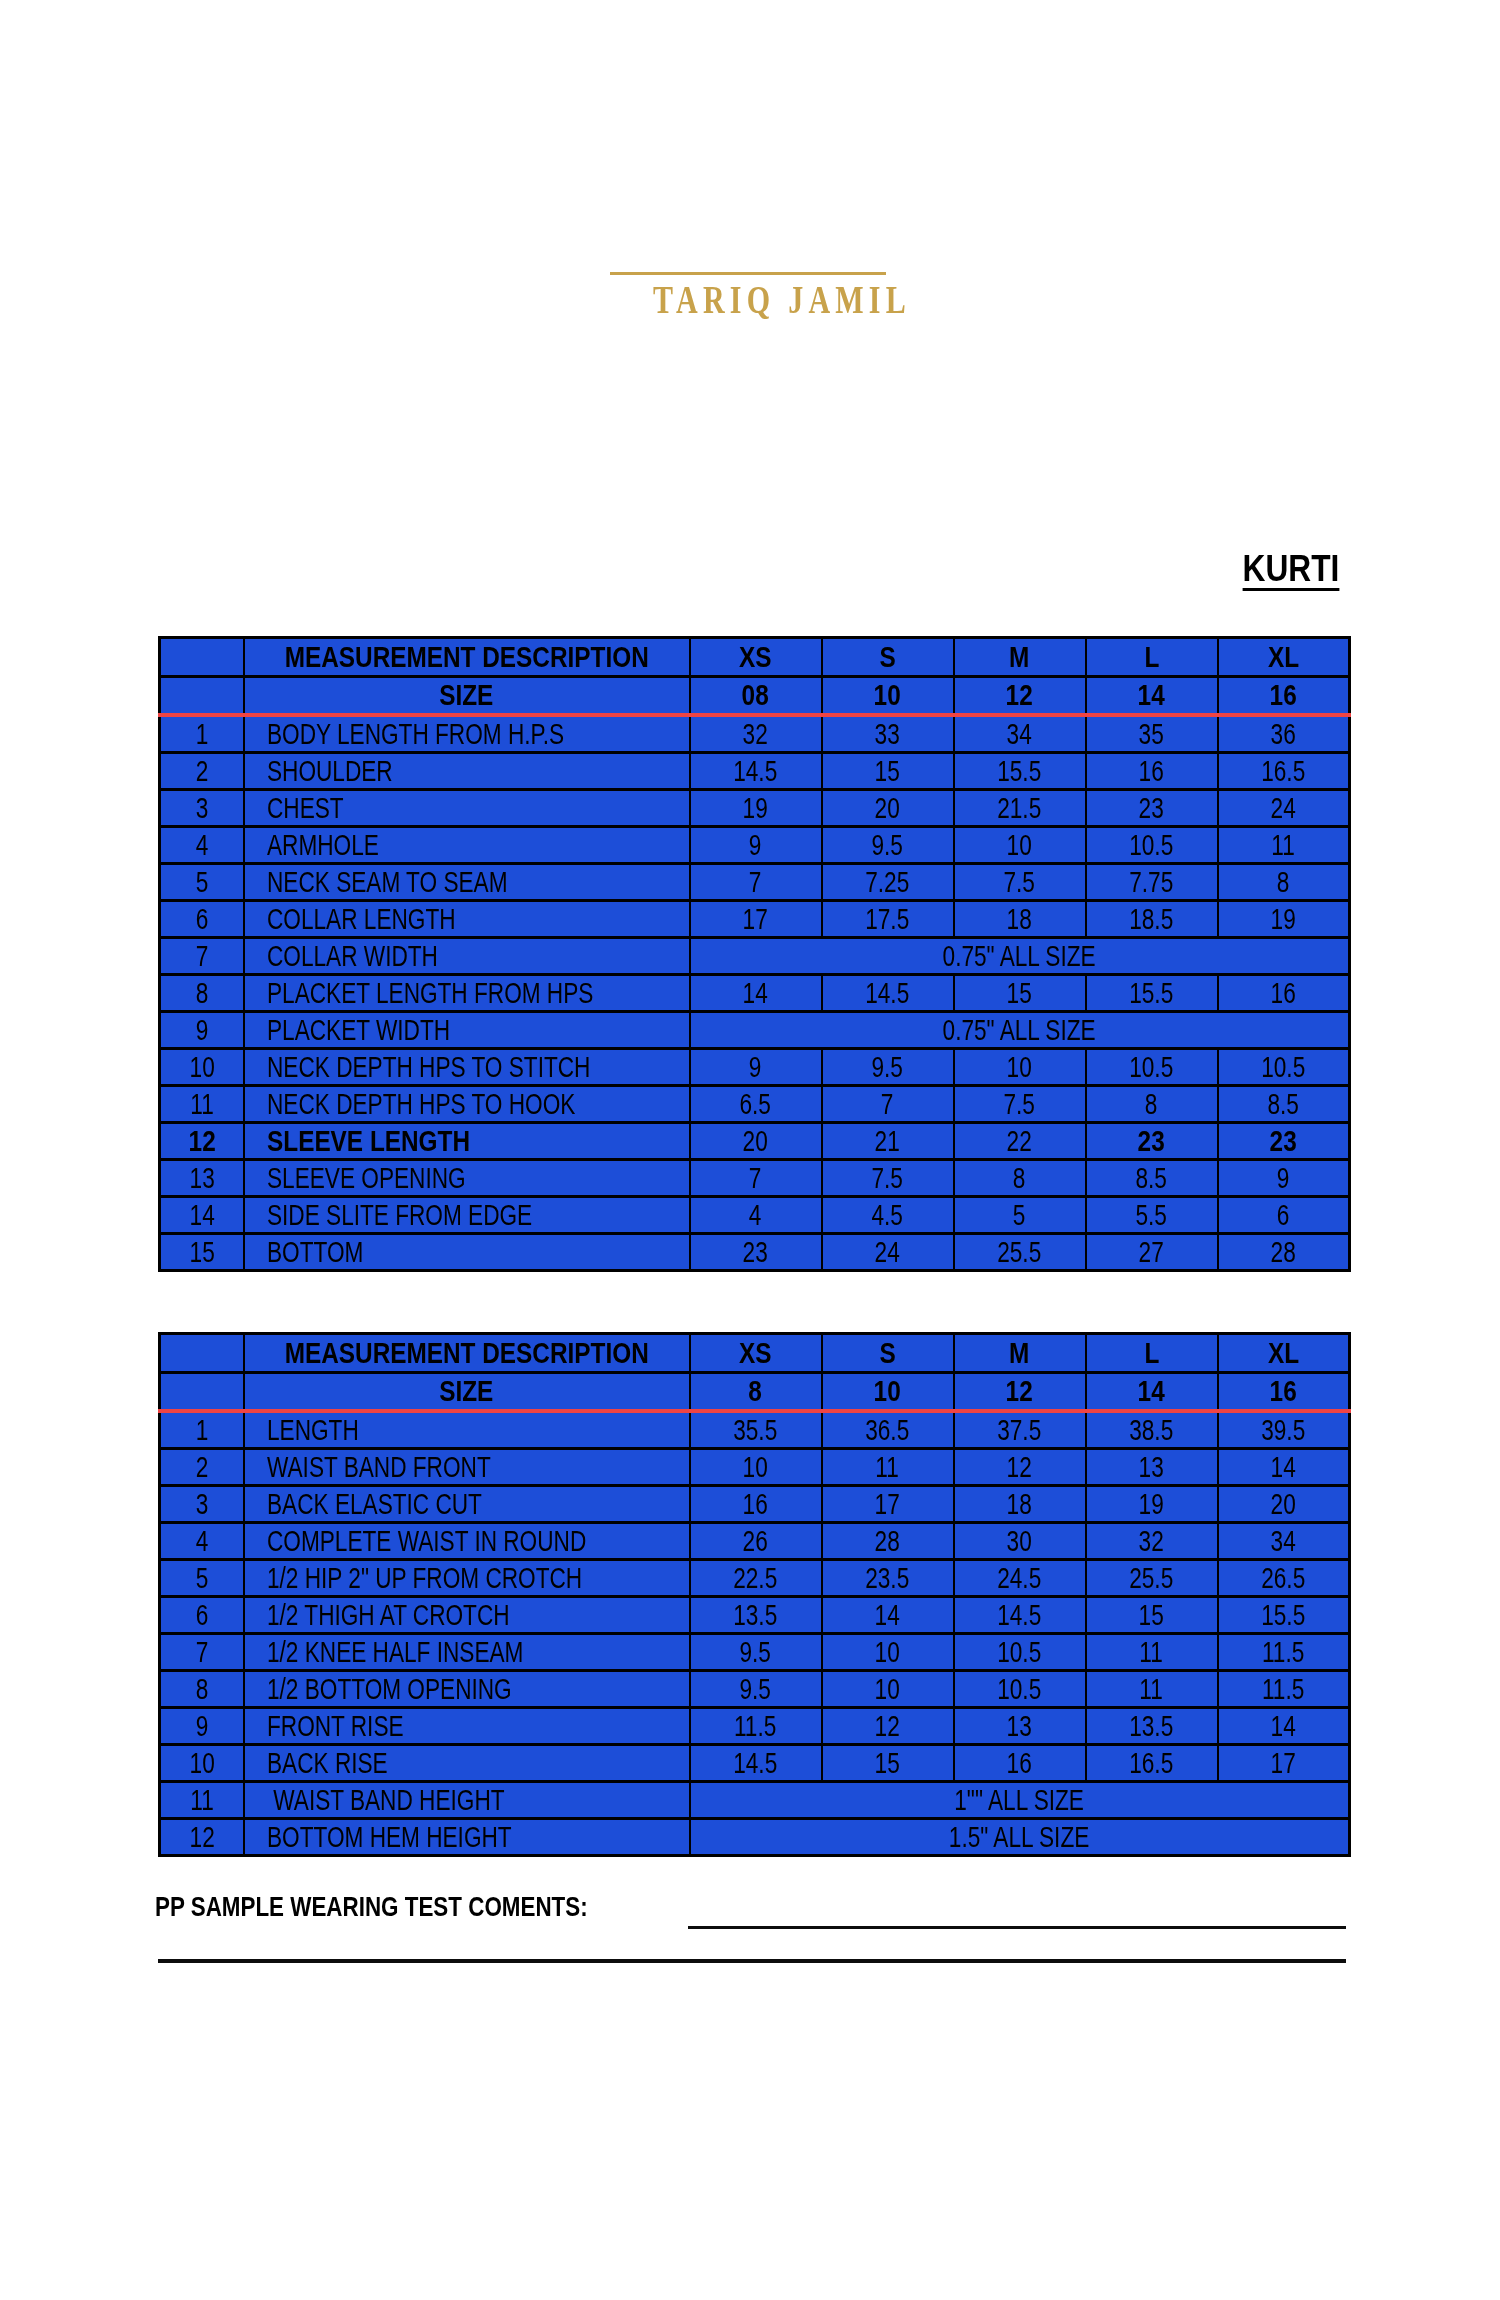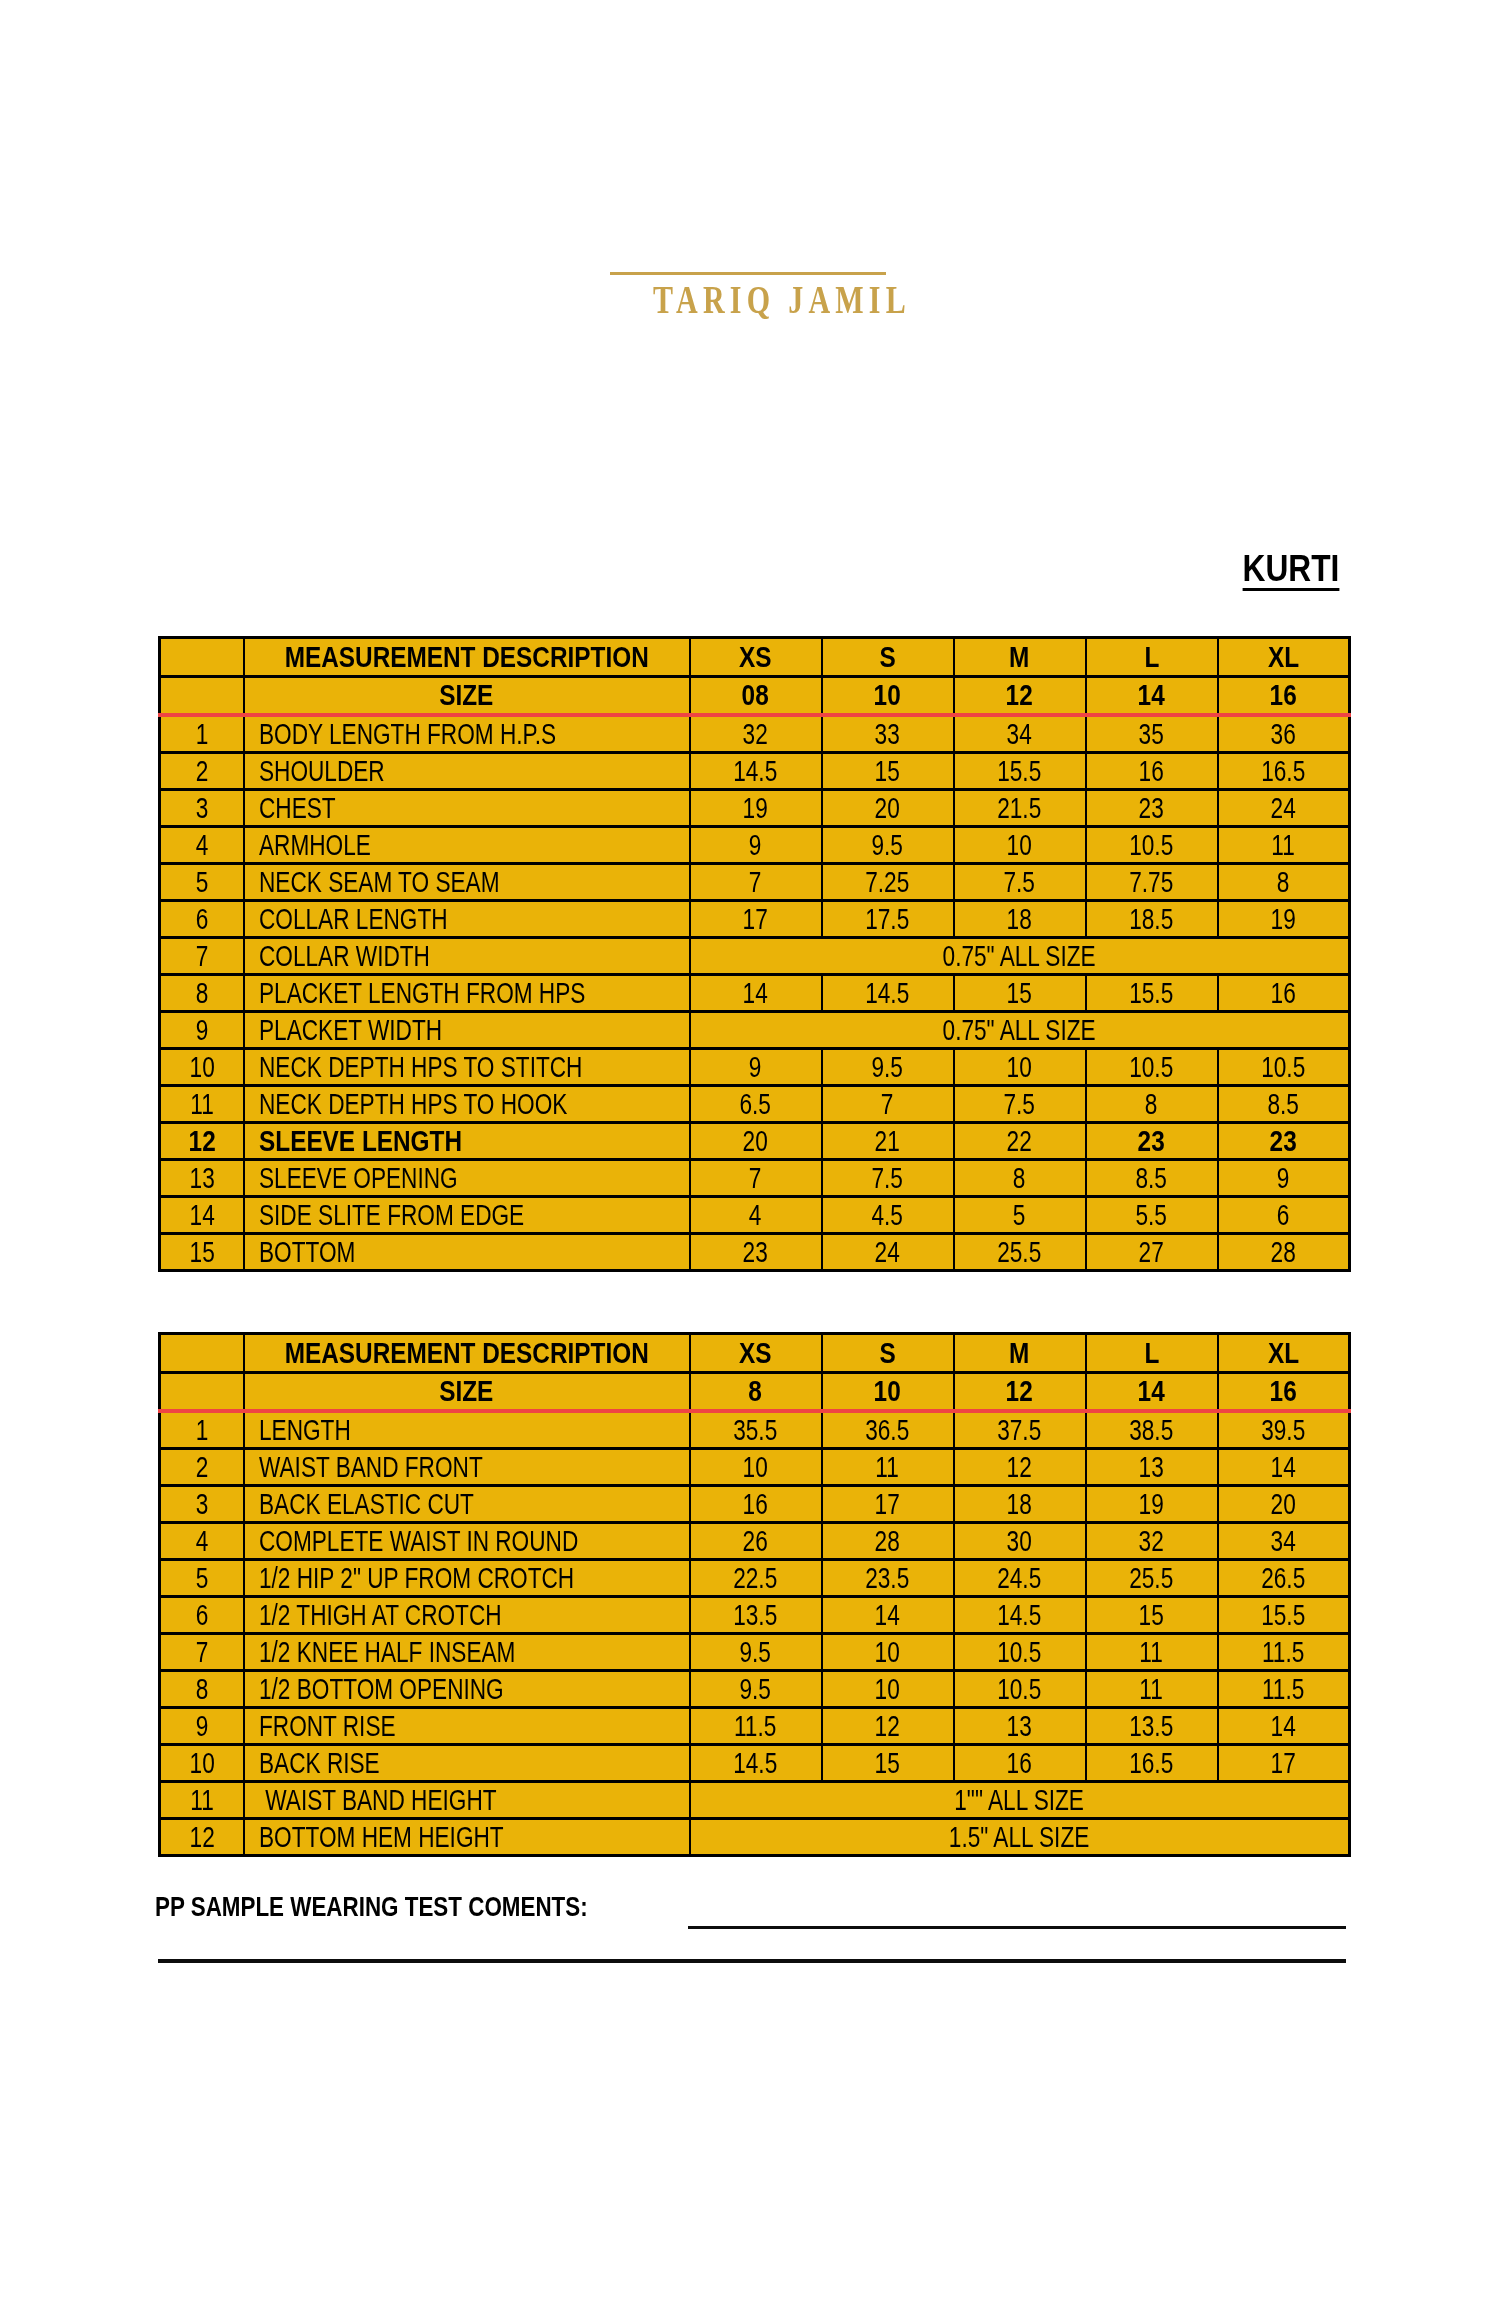--- a/index.html
+++ b/index.html
@@ -57,40 +57,40 @@
     text-decoration-thickness:3px;
     text-underline-offset:7px;
   }
   .title-trouser .title-text{font-size:41px;}
 
   
   table.spec{
     position:absolute;left:158px;
     border-collapse:collapse;
     table-layout:fixed;
-    background:#eab308;
+    background:#1d4ed8;
   }
   #table-kurti{top:636px;}
   #table-trouser{top:1332px;}
   table.spec td{
     border-left:2px solid #000;
     border-right:2px solid #000;
     border-top:3px solid #000;
     border-bottom:3px solid #000;
     vertical-align:middle;
     text-align:center;
     font-size:29px;
     padding:0;
     overflow:hidden;
   }
   table.spec{border:3px solid #000;}
   table.spec tr.hrow td{height:36px;font-weight:700;}
   table.spec tr.srow td{height:35px;font-weight:700;border-bottom:4px solid #ef4444;}
   table.spec tbody td{height:34px;}
-  table.spec td.desc{text-align:left;padding-left:14px;}
+  table.spec td.desc{text-align:left;padding-left:22px;}
   .cx{display:inline-block;transform:scaleX(.78);transform-origin:center;white-space:nowrap;}
   .cl{display:inline-block;transform:scaleX(.78);transform-origin:left center;white-space:nowrap;}
   .b{font-weight:700;}
   .cx.b,.cl.b{transform:scaleX(.84);}
   .cl.b{transform-origin:left center;}
 
   
   .pp-label{position:absolute;left:155px;top:1892px;height:30px;line-height:30px;font-weight:bold;}
   .pp-label span{display:inline-block;font-size:28px;transform:scaleX(.8);transform-origin:left center;white-space:nowrap;}
   .comment-line-1{position:absolute;left:688px;top:1926px;width:658px;border-top:3px solid #0d0d0d;}

